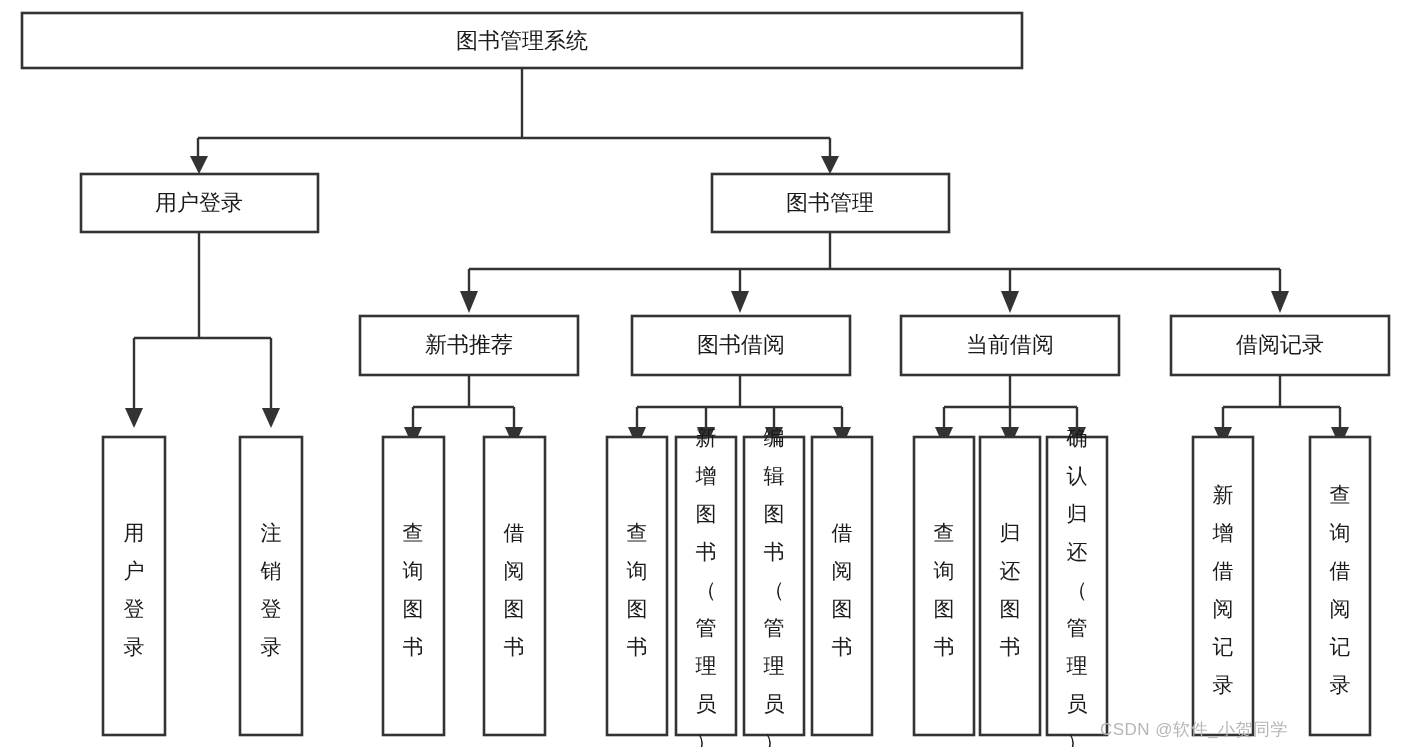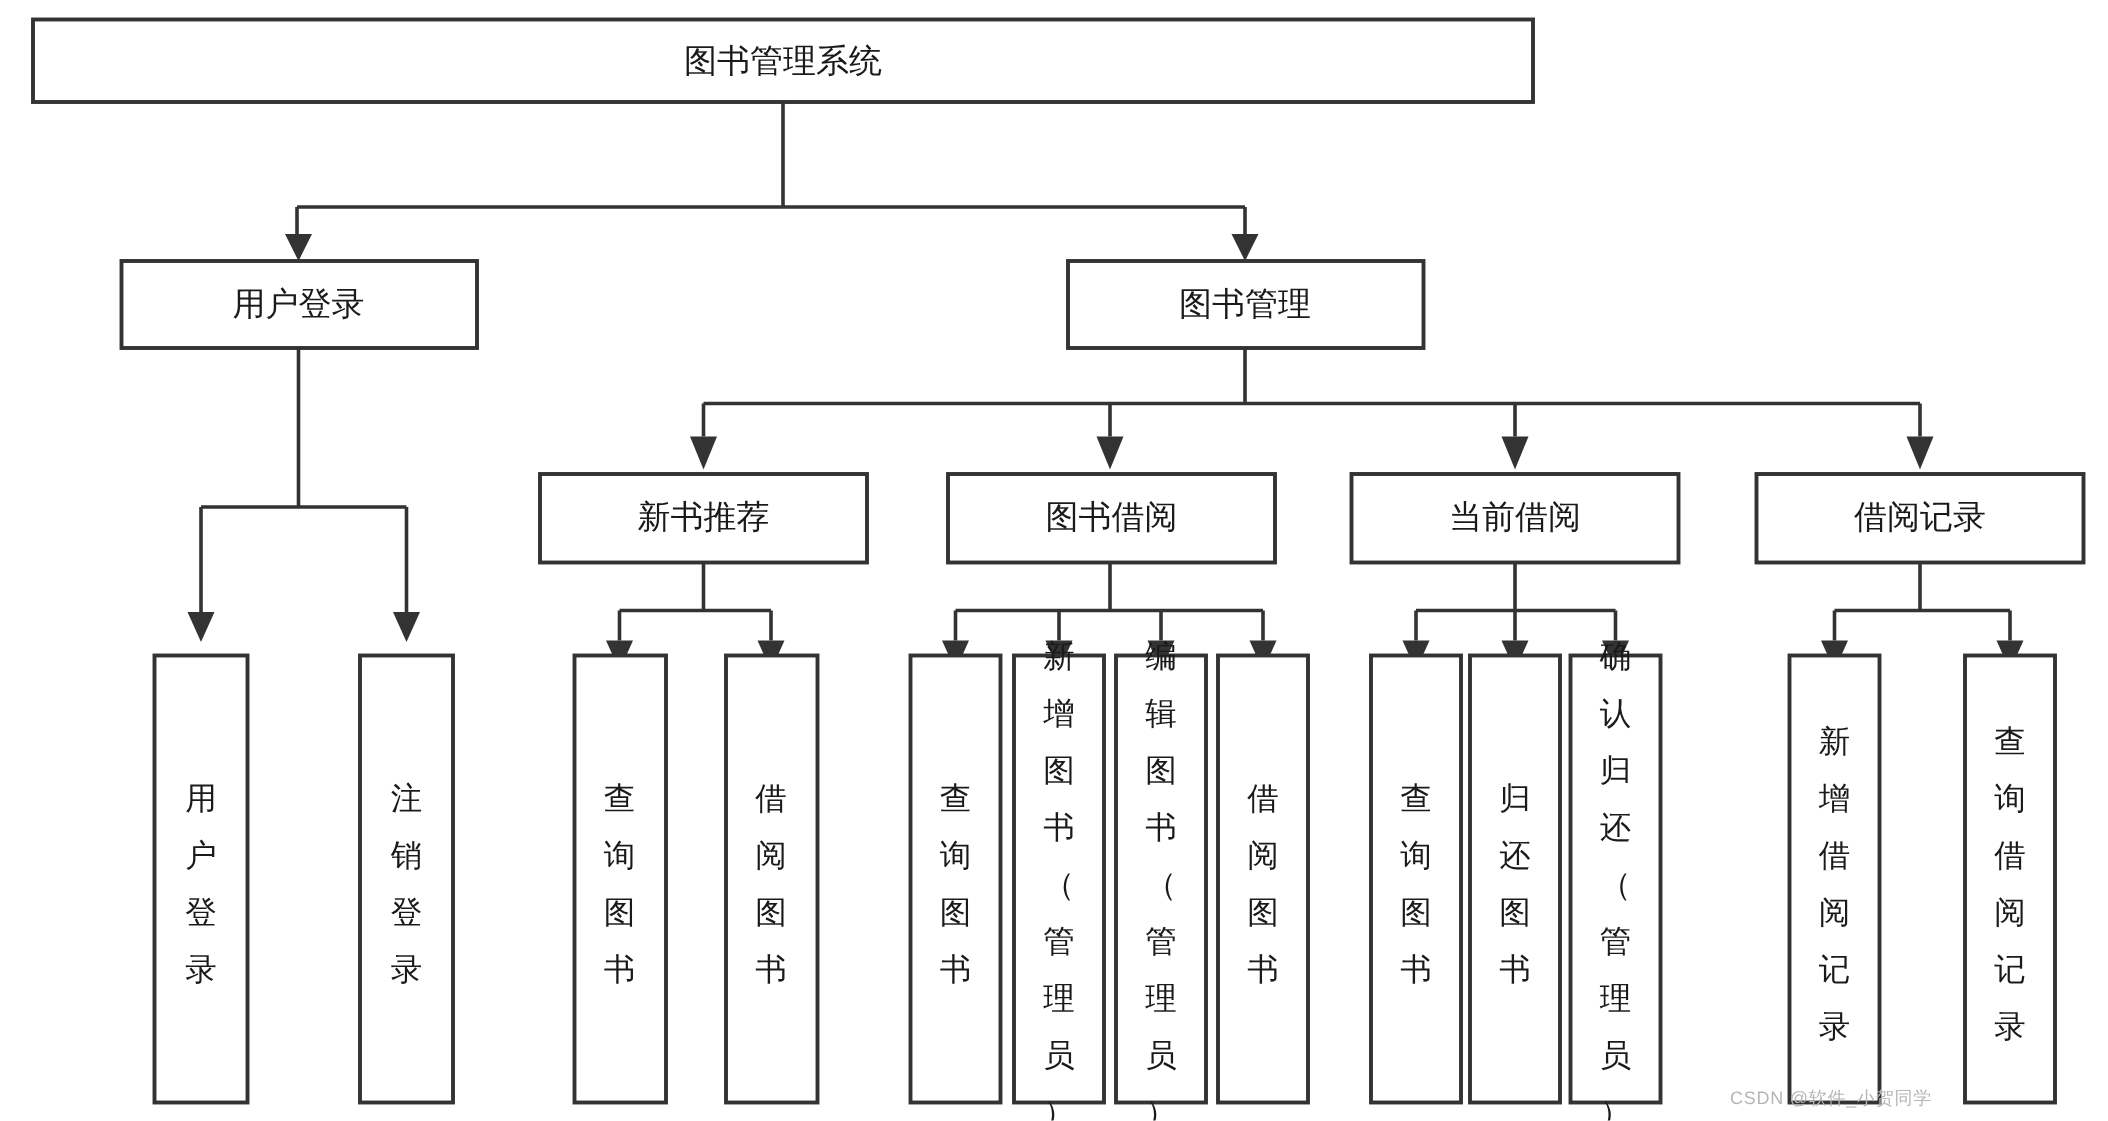--- a/index.html
+++ b/index.html
@@ -52,21 +52,21 @@
     font-family: "Liberation Sans", "DejaVu Sans", sans-serif;
     fill: #1a1a1a;
     font-size: 21px;
     text-anchor: middle;
   }
   .watermark {
     position: absolute;
     right: 8px;
     bottom: 6px;
     font-family: "Liberation Sans", "DejaVu Sans", sans-serif;
-    font-size: 12px;
+    font-size: 17px;
     color: #b6b6b6;
     letter-spacing: 0.5px;
     white-space: nowrap;
     pointer-events: none;
   }
 </style>
 </head>
 <body>
 
 <div id="diagram-root">

